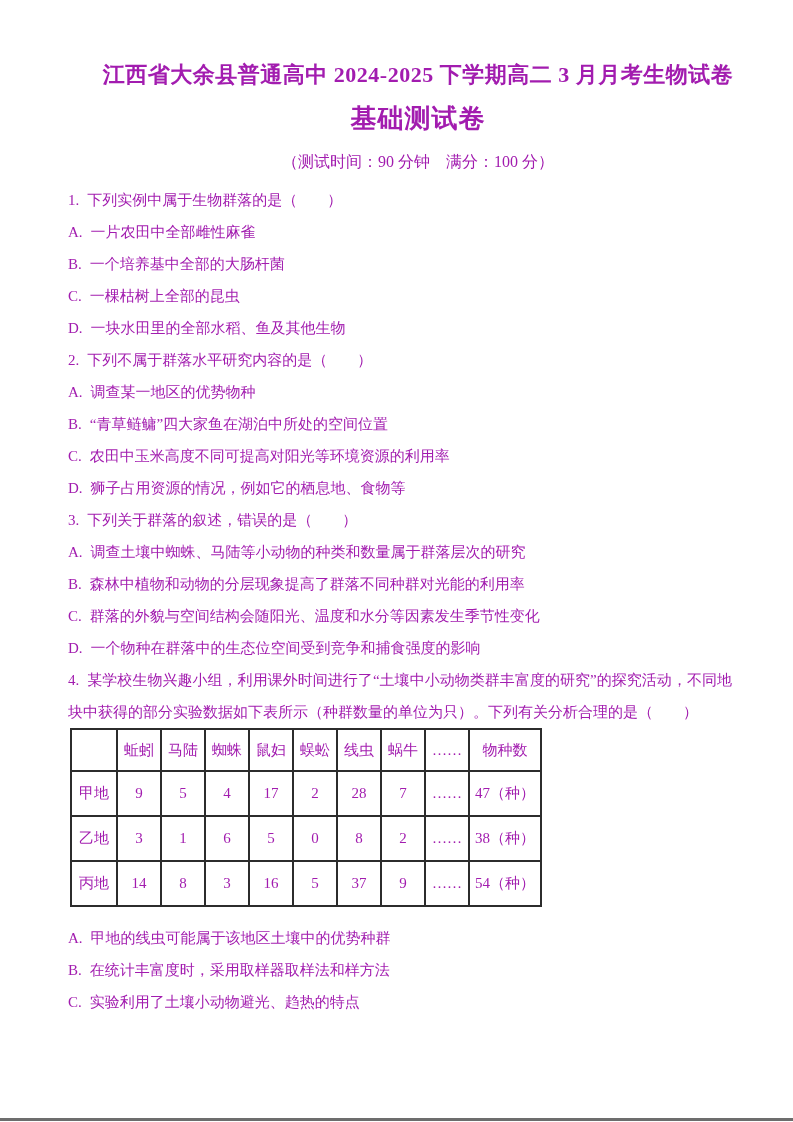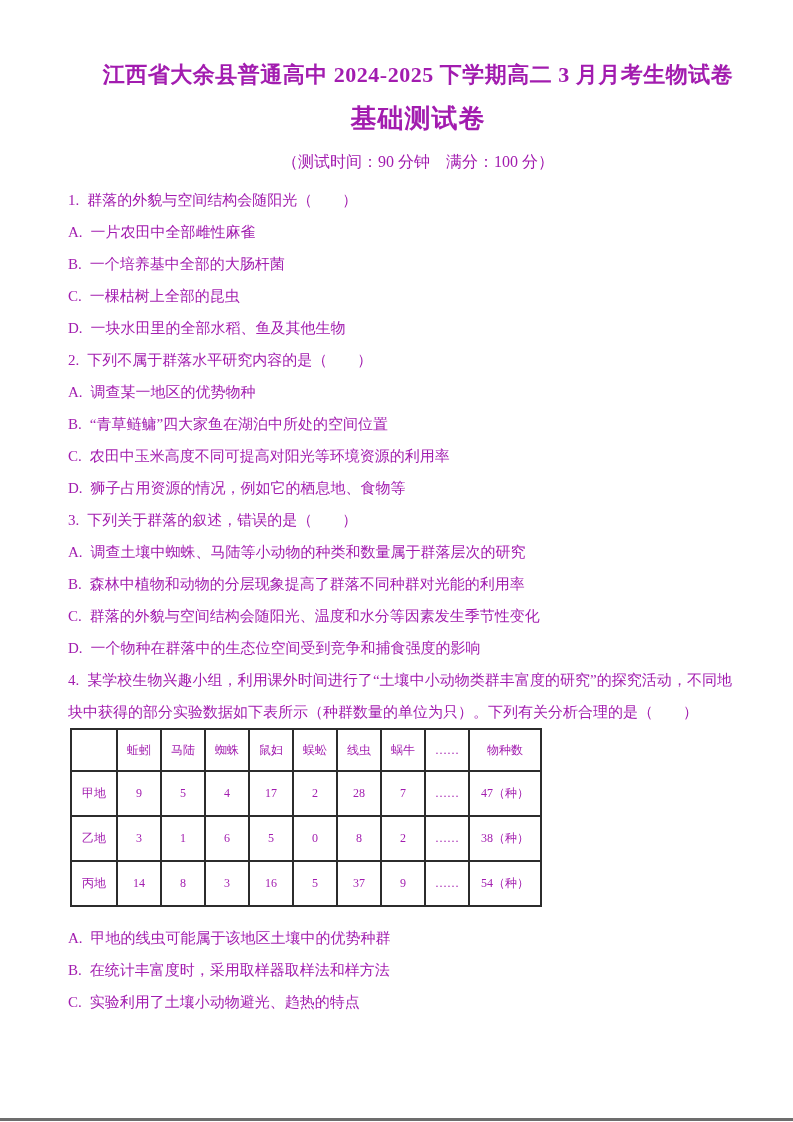--- a/index.html
+++ b/index.html
@@ -26,21 +26,21 @@
     font-size: 15px; line-height: 32px;
   }
   .line { white-space: nowrap; }
   .num { display: inline; margin-right: 8px; }
   .q4-stem { white-space: normal; text-align: justify; }
   table.data {
     border-collapse: collapse;
     table-layout: fixed;
     width: 470px;
     margin: 0 0 0 2px;
-    font-size: 12px;
+    font-size: 15px;
     line-height: normal;
   }
   table.data td {
     border: 2px solid #2c2c2c;
     text-align: center;
     vertical-align: middle;
     padding: 0;
     overflow: hidden;
   }
   tr.hdr td   { height: 40px; }
@@ -57,21 +57,21 @@
 <div class="page">
 
   <div class="centered exam-title">江西省大余县普通高中 2024-2025 下学期高二 3 月月考生物试卷</div>
   <div class="centered exam-subtitle">基础测试卷</div>
   <div class="centered exam-info">（测试时间：90 分钟　满分：100 分）</div>
 
   <div class="content">
 
     <div>
       <div class="line">
-        <span class="num">1.</span><span>群落的外貌与空间结构会随阳光（　　）</span>
+        <span class="num">1.</span><span>下列实例中属于生物群落的是（　　）</span>
       </div>
       <div class="line">
         <span class="num">A.</span><span>一片农田中全部雌性麻雀</span>
       </div>
       <div class="line">
         <span class="num">B.</span><span>一个培养基中全部的大肠杆菌</span>
       </div>
       <div class="line">
         <span class="num">C.</span><span>一棵枯树上全部的昆虫</span>
       </div>

